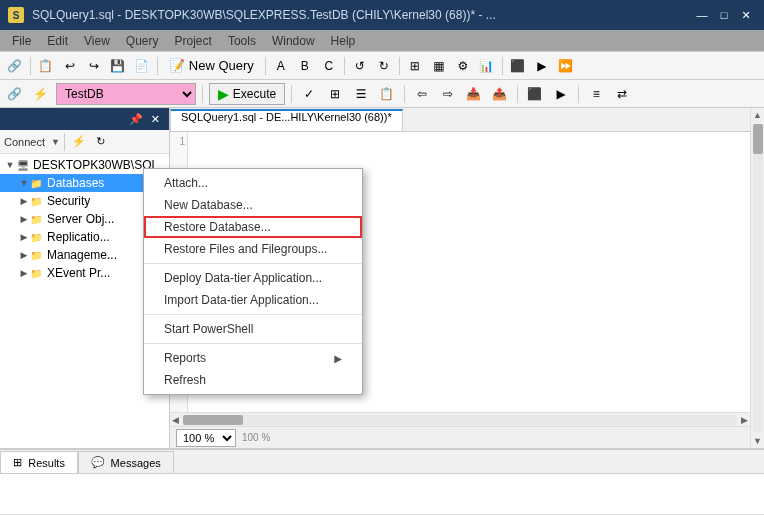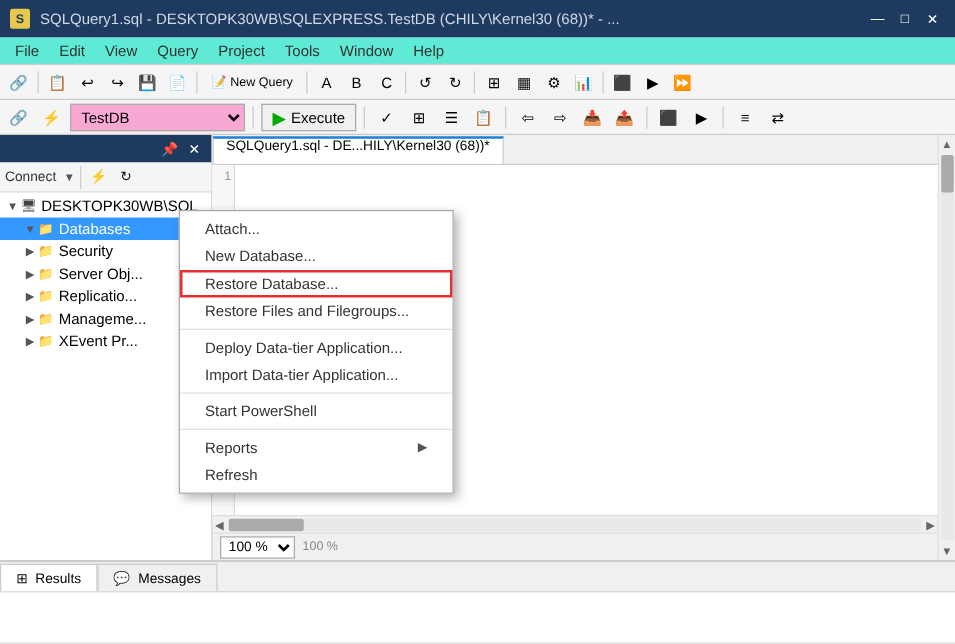--- a/index.html
+++ b/index.html
@@ -25,21 +25,21 @@
       width: 160px;
       height: 20px;
       border: 1px solid #7b9cbe;
       padding: 0 4px;
       font-size: 11px;
       background: white;
     }
 
     
     .menu-bar {
-      background: #5eead4;
+      background: #a3a3a3;
       border-bottom: 1px solid #ccc;
       height: 22px;
       display: flex;
       align-items: center;
       padding: 0 4px;
     }
     .menu-item {
       padding: 2px 8px;
       cursor: pointer;
       font-size: 12px;
@@ -351,21 +351,21 @@
 
 <div class="toolbar">
   <button class="toolbar-btn" title="New Connection">🔗</button>
   <div class="toolbar-sep"></div>
   <button class="toolbar-btn">📋</button>
   <button class="toolbar-btn">↩</button>
   <button class="toolbar-btn">↪</button>
   <button class="toolbar-btn">💾</button>
   <button class="toolbar-btn">📄</button>
   <div class="toolbar-sep"></div>
-  <button class="toolbar-btn" style="font-size: 10px; width: auto; padding: 0 6px;">📝 New Query</button>
+  <button class="toolbar-btn" style="font-size: 13px; width: auto; padding: 0 6px;">📝 New Query</button>
   <div class="toolbar-sep"></div>
   <button class="toolbar-btn">A</button>
   <button class="toolbar-btn">B</button>
   <button class="toolbar-btn">C</button>
   <div class="toolbar-sep"></div>
   <button class="toolbar-btn">↺</button>
   <button class="toolbar-btn">↻</button>
   <div class="toolbar-sep"></div>
   <button class="toolbar-btn">⊞</button>
   <button class="toolbar-btn">▦</button>

